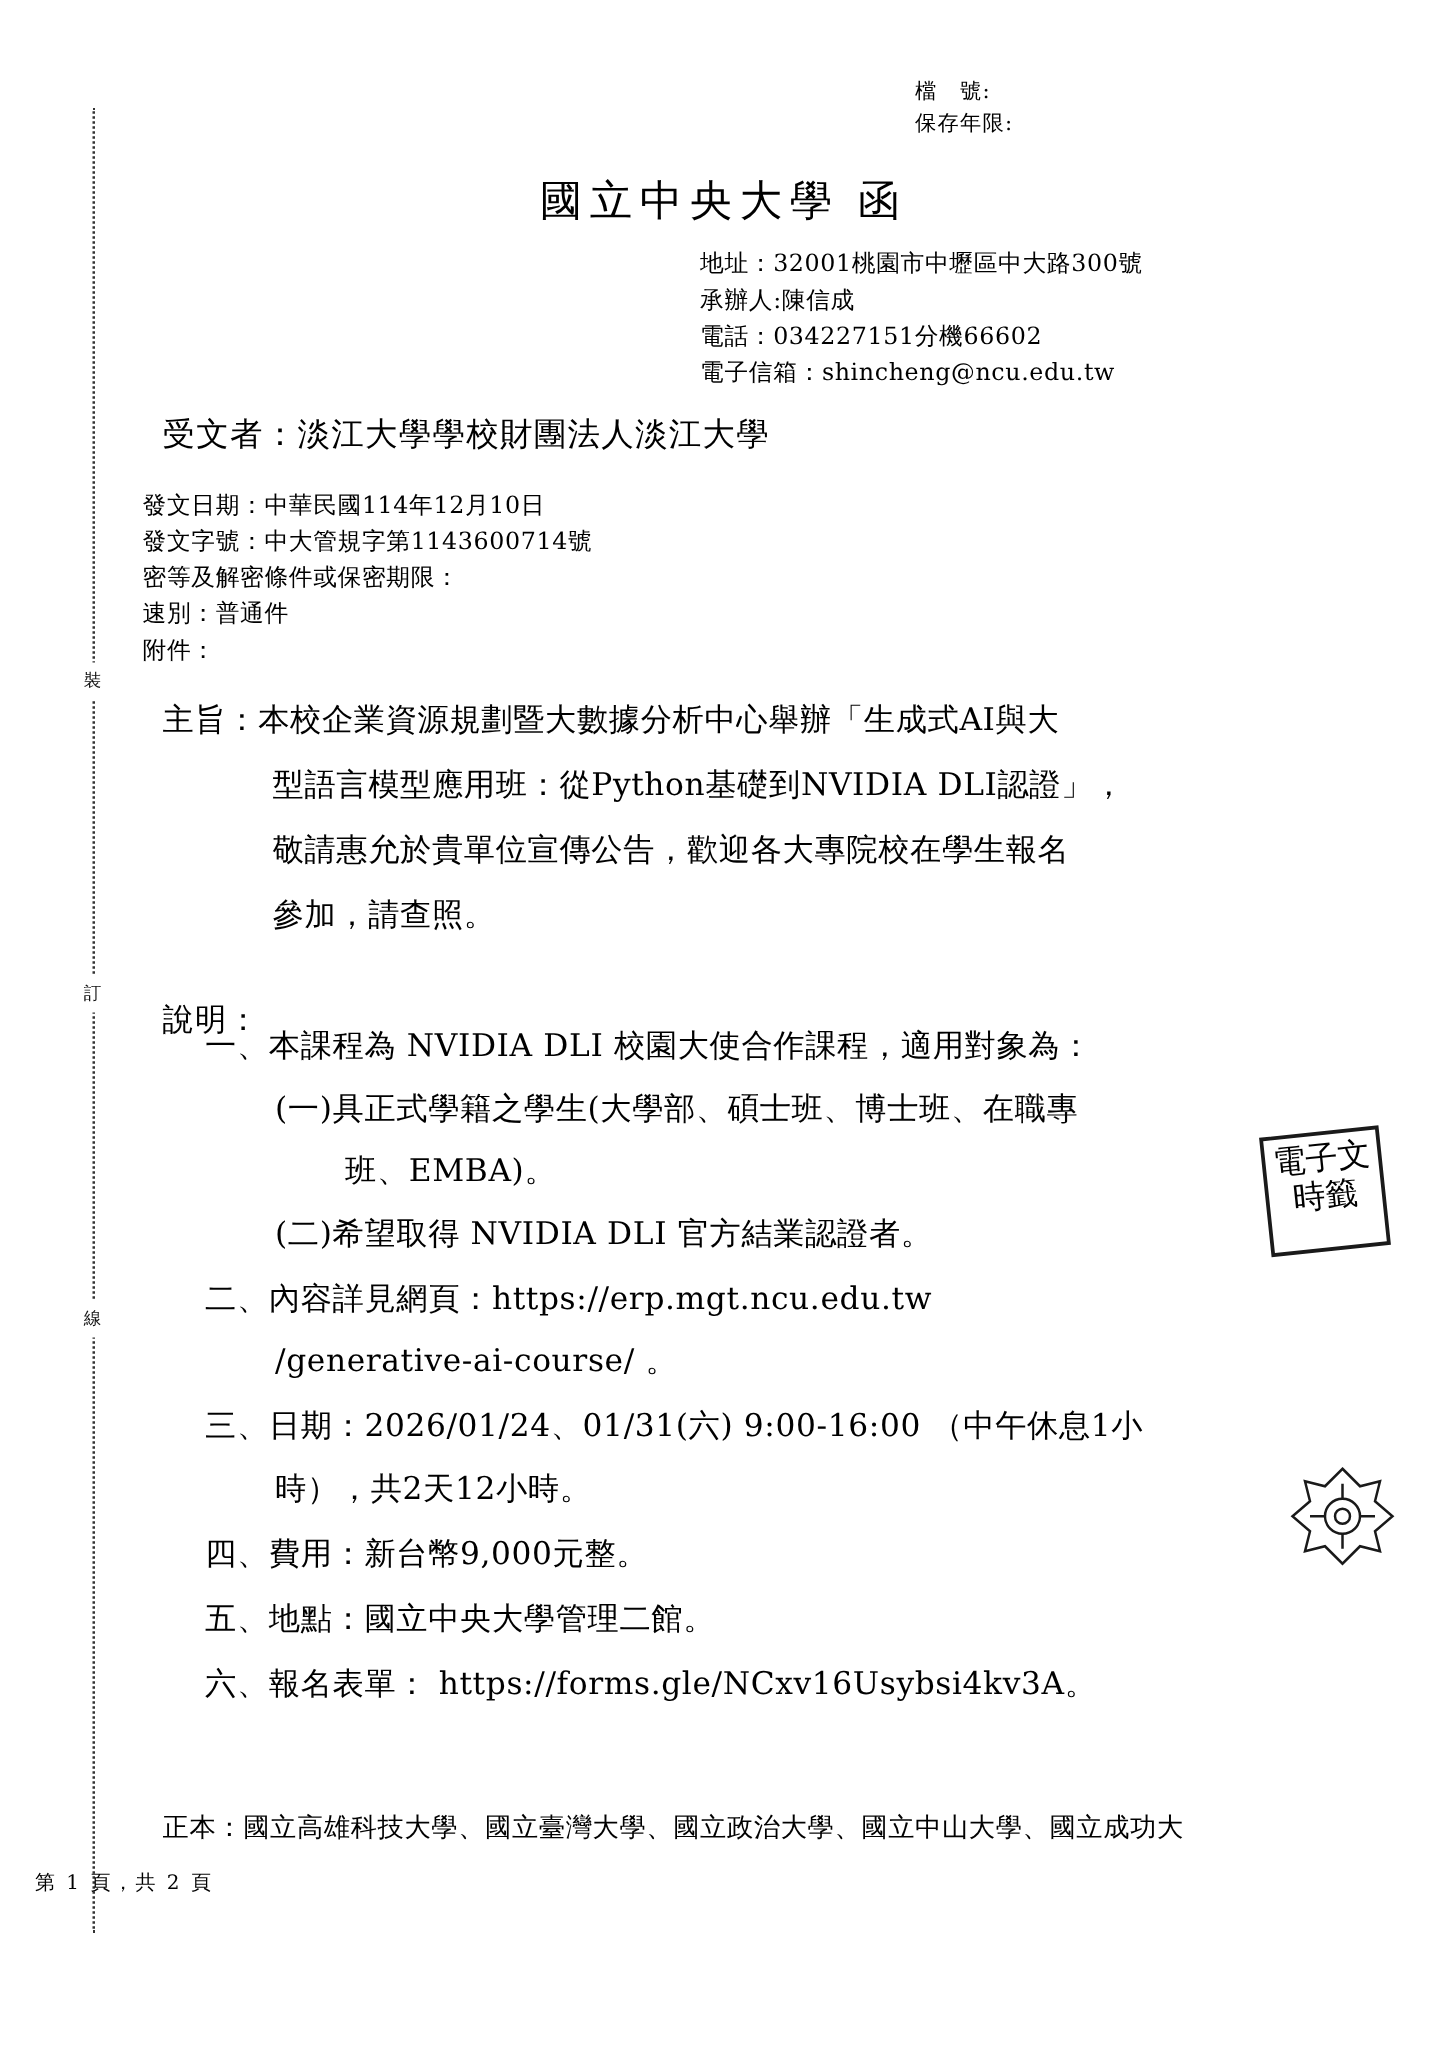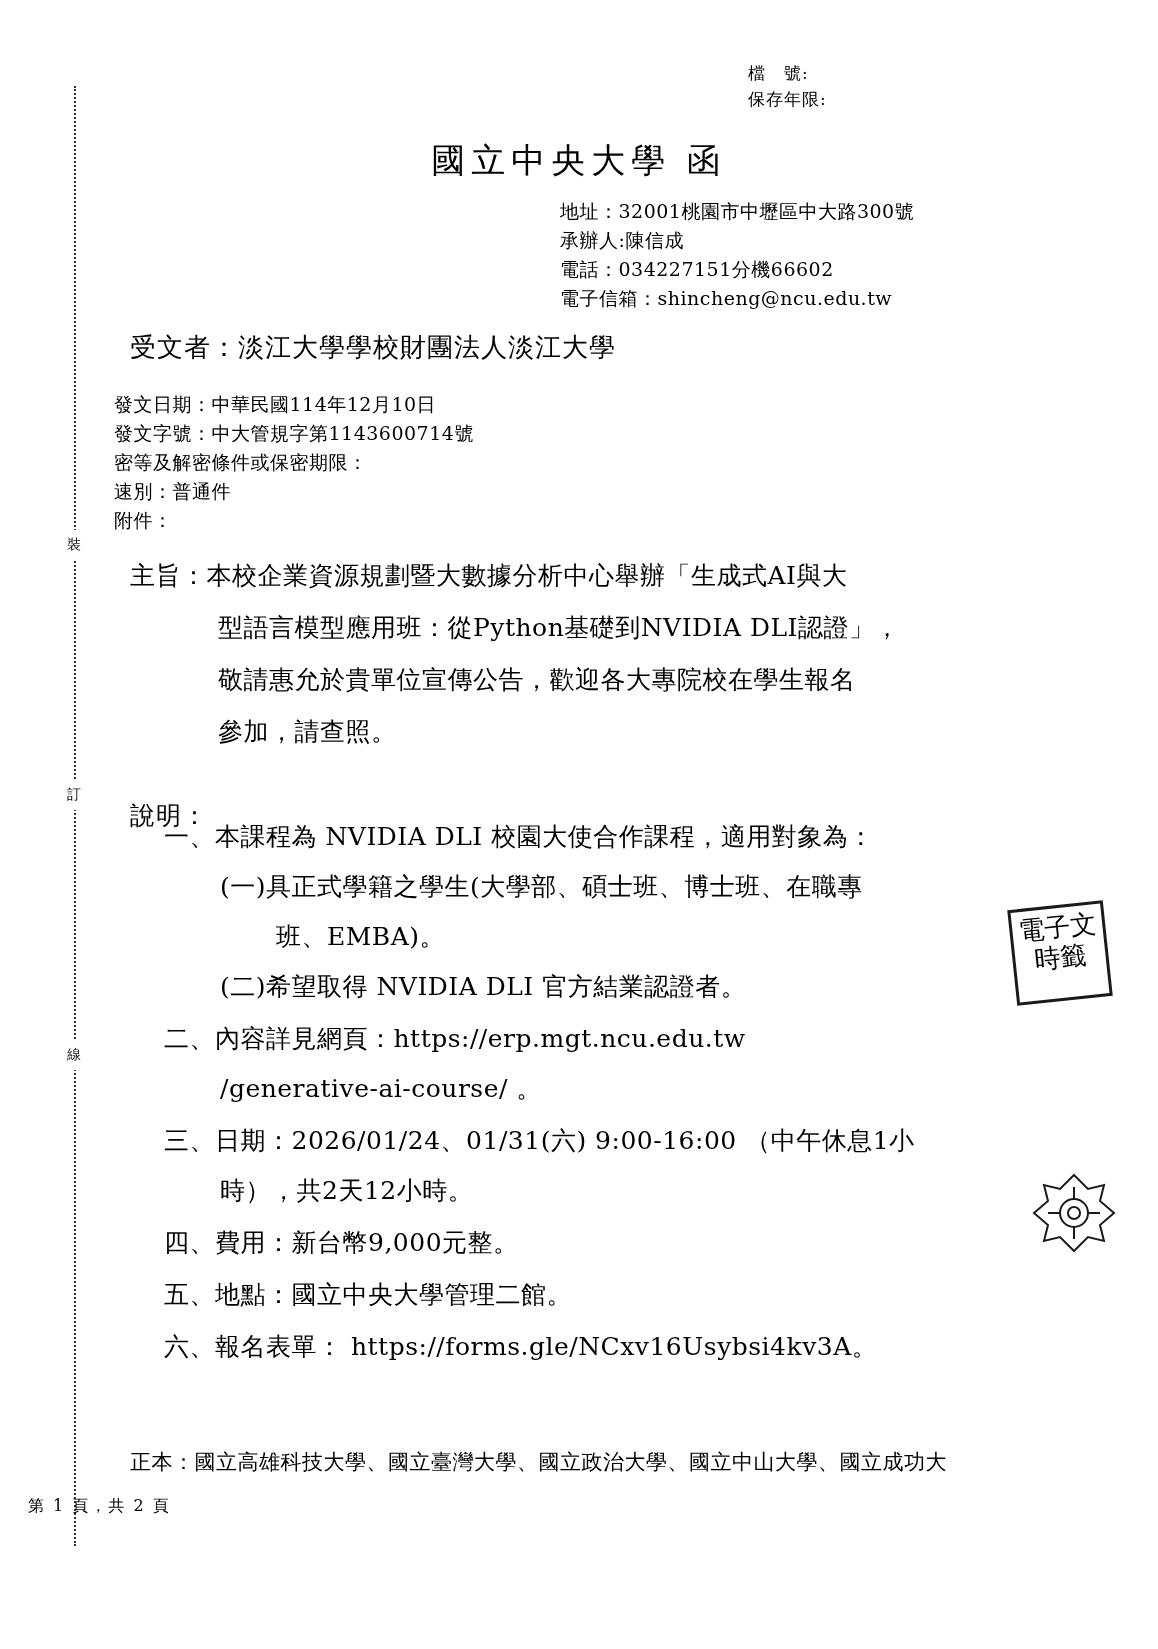--- a/index.html
+++ b/index.html
@@ -38,39 +38,39 @@
     letter-spacing: 2px;
     font-family: "DejaVu Serif", serif;
     background: #ffffff;
     padding: 6px 0;
     color: #111;
   }
 
   
   .filehead {
     position: absolute;
-    left: 748px;
+    left: 732px;
     top: 60px;
     font-size: 17px;
     line-height: 26px;
     font-family: "DejaVu Serif", serif;
     letter-spacing: 1px;
   }
   .filehead div { white-space: pre; }
 
   
   .doc-title {
     position: absolute;
     top: 138px;
     left: 0;
     width: 1158px;
     text-align: center;
     font-size: 34px;
     letter-spacing: 6px;
-    font-family: Liberation Sans, sans-serif;
+    font-family: Liberation Serif, serif;
   }
 
   
   .contact {
     position: absolute;
     left: 560px;
     top: 197px;
     font-size: 19px;
     line-height: 29px;
     letter-spacing: 0.5px;

